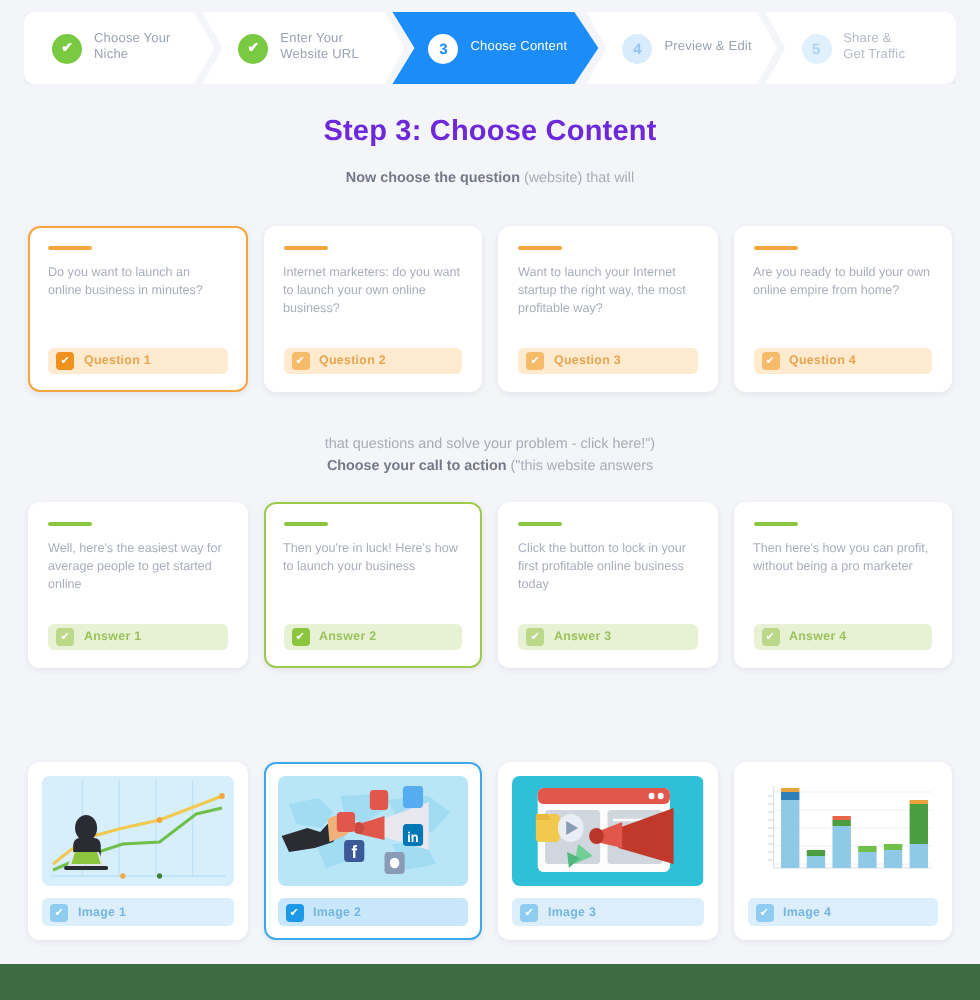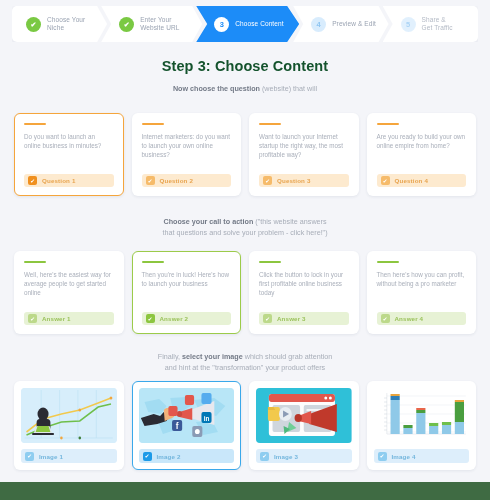--- a/index.html
+++ b/index.html
@@ -40,21 +40,21 @@
   .bullet.done::after{content:"✔";font-size:7px;color:#fff;line-height:1;}
   .bullet.cur{background:#ffffff;color:#1c8cf8;}
   .bullet.todo{background:#d8ecfd;color:#8fc6f2;}
   .steplabel{font-size:6.5px;line-height:8.5px;color:#9aa3b2;letter-spacing:.1px;}
   .step.s3 .steplabel{color:#ffffff;font-weight:normal;}
   .step.s5 .steplabel,.step.s5 .bullet.todo{opacity:.75;}
 
   
   .h-title{
     position:absolute;left:0;right:0;top:58px;text-align:center;
-    font-size:14.5px;font-weight:bold;color:#14532d;letter-spacing:.1px;
+    font-size:14.5px;font-weight:bold;color:#6d28d9;letter-spacing:.1px;
   }
   .sub{
     position:absolute;left:0;right:0;text-align:center;
     font-size:7.2px;line-height:11px;color:#a7adb8;
   }
   .sub b{color:#737a87;font-weight:bold;margin-top:36px;}
   .sub.s-q{top:83px;}
   .sub.s-a{top:216px;}
   .sub.s-i{top:351px;}
 
@@ -195,22 +195,22 @@
         <div class="txt">Are you ready to build your own online empire from home?</div>
         <div class="pill or">
           <div class="chk or">✔</div>
           <div class="lbl">Question 4</div>
         </div>
       </div>
     </div>
   </div>
 
   <div class="sub s-a">
+    <div>that questions and solve your problem - click here!")</div>
     <div><b>Choose your call to action</b><span> ("this website answers</span></div>
-    <div>that questions and solve your problem - click here!")</div>
   </div>
 
   <div class="row r-a">
     <div class="card">
       <div class="qa">
         <div class="dash gr"></div>
         <div class="txt">Well, here's the easiest way for average people to get started online</div>
         <div class="pill gr">
           <div class="chk gr">✔</div>
           <div class="lbl">Answer 1</div>
@@ -242,24 +242,20 @@
         <div class="dash gr"></div>
         <div class="txt">Then here's how you can profit, without being a pro marketer</div>
         <div class="pill gr">
           <div class="chk gr">✔</div>
           <div class="lbl">Answer 4</div>
         </div>
       </div>
     </div>
   </div>
 
-  <div class="sub s-i">
-    <div><span>Finally, </span><b>select your image</b><span> which should grab attention</span></div>
-    <div>and hint at the "transformation" your product offers</div>
-  </div>
 
   <div class="row r-i">
 
     <div class="card imgcard">
       <div class="thumb">
         <svg width="100%" height="100%" viewBox="0 0 104 55" preserveAspectRatio="none">
           <rect width="104" height="55" fill="#d7eefb"></rect>
           <g stroke="#bfe2f5" stroke-width=".7">
             <line x1="22" y1="2" x2="22" y2="50"></line>
               <line x1="42" y1="2" x2="42" y2="50"></line>

